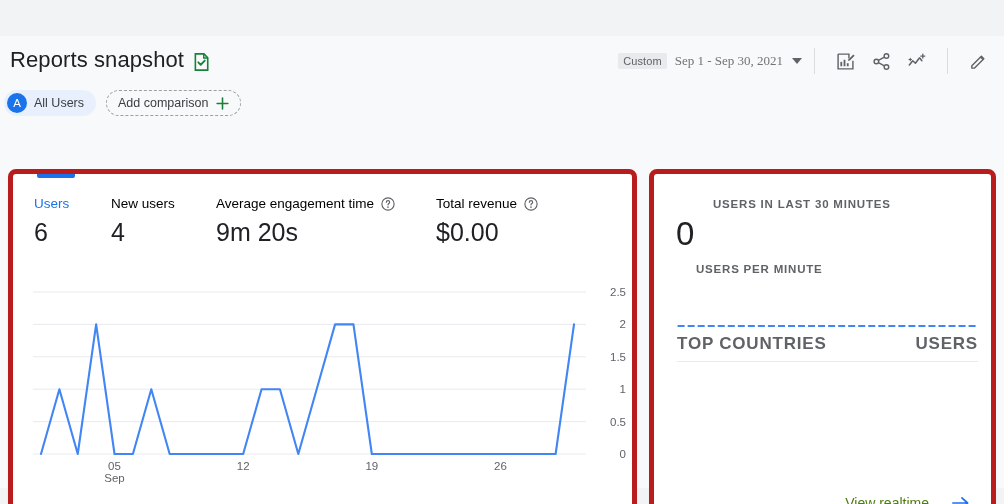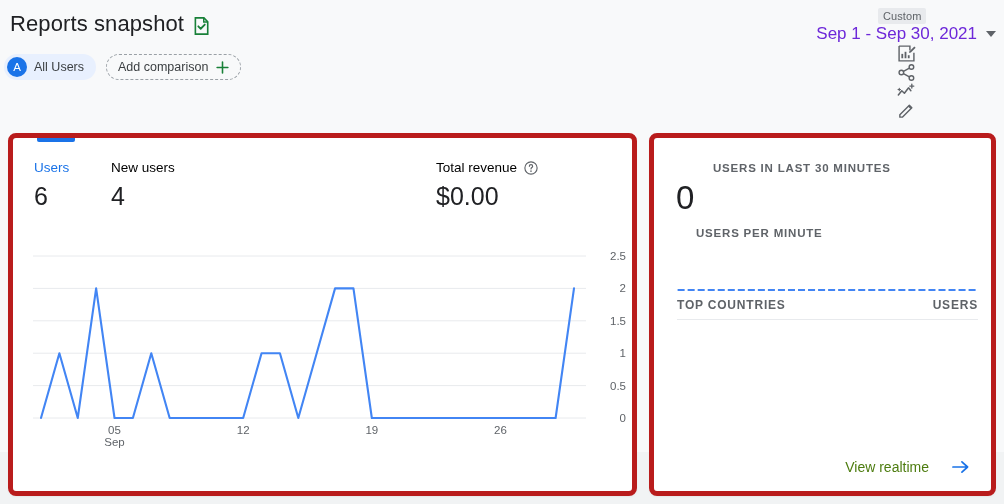--- a/index.html
+++ b/index.html
@@ -5,21 +5,21 @@
   * { box-sizing: border-box; }
   html, body { margin: 0; padding: 0; }
   body {
     width: 1004px;
     height: 504px;
     background: #f1f3f4;
     font-family: "Liberation Sans", sans-serif;
     color: #202124;
     overflow: hidden;
   }
-  .page { position: relative; width: 1004px; height: 452px; background: #f8f9fa; }
+  .page { position: relative; width: 1004px; height: 452px; background: #f8f9fa; margin-top: 36px; }
 
   
   .header {
     position: absolute; left: 0; top: 0; width: 1004px; height: 92px;
     background: #f8f9fa;
   }
   .title-row {
     position: absolute; left: 10px; top: 10px;
     display: flex; align-items: center; gap: 9px;
   }
@@ -50,30 +50,30 @@
     height: 26px; padding: 0 11px;
     border: 1px dashed #9aa0a6; border-radius: 13px;
     font-size: 12.5px; color: #3c4043; background: transparent;
     white-space: nowrap; cursor: pointer;
   }
   .plus-icon { width: 13px; height: 13px; display: block; }
 
   
   .header-right {
     position: absolute; right: 8px; top: 8px;
-    display: flex; align-items: center; height: 34px; gap: 0; flex-direction: column;
+    display: flex; align-items: center; height: 34px; gap: 0;
   }
   .custom-badge {
     font-size: 11px; color: #5f6368; background: #e8eaed;
     padding: 2px 5px; border-radius: 2px; margin-right: 8px;
     letter-spacing: .1px; white-space: nowrap;
   }
   .date-range {
     display: flex; align-items: center; gap: 9px;
-    font-size: 17px; color: #6d28d9; cursor: pointer; white-space: nowrap;
+    font-size: 13px; color: #737373; cursor: pointer; white-space: nowrap; font-family: Liberation Serif, serif;
   }
   .caret { width: 0; height: 0; border-left: 5px solid transparent;
            border-right: 5px solid transparent; border-top: 6px solid #5f6368; }
   .vdiv { width: 1px; height: 26px; background: #dadce0; margin: 0 12px; }
   .icon-btn {
     width: 30px; height: 30px; display: flex; align-items: center;
     justify-content: center; cursor: pointer; margin: 0 3px; border-radius: 50%;
   }
 
   
@@ -125,21 +125,21 @@
     font-size: 33px; color: #202124; font-weight: 400; line-height: 40px;
   }
   .rt-perminute-label { left: 23px; top: 89px; padding-left: 19px; }
   .sparkline { position: absolute; left: 23px; top: 140px; width: 301px; height: 14px; }
   .rt-table-head {
     position: absolute; left: 23px; top: 160px; width: 301px;
     display: flex; justify-content: space-between; align-items: center;
     padding-bottom: 7px; border-bottom: 1px solid #e8eaed;
   }
   .rt-table-head span {
-    font-size: 12px; color: #5f6368; letter-spacing: .8px;
+    font-size: 17px; color: #5f6368; letter-spacing: .8px;
     font-weight: 700; white-space: nowrap;
   }
   .view-realtime {
     position: absolute; right: 22px; bottom: 16px;
     display: flex; align-items: center; gap: 23px;
     color: #4d7c0f; font-size: 14px; cursor: pointer; white-space: nowrap;
   }
   .arrow-icon { width: 17px; height: 14px; display: block; }
 </style>
 </head>
@@ -230,20 +230,31 @@
         <div class="metric-value">6</div>
       </div>
 
       <div class="metric m2">
         <div class="metric-label">
           <span>New users</span>
         </div>
         <div class="metric-value">4</div>
       </div>
 
+      <div class="metric m3">
+        <div class="metric-label">
+          <span>Average engagement time</span>
+          <svg class="help-icon" viewBox="0 0 16 16">
+            <circle cx="8" cy="8" r="7" fill="none" stroke="#5f6368" stroke-width="1.3"></circle>
+            <path d="M6.1 6.1c0-1.1.9-1.9 1.9-1.9s1.9.8 1.9 1.8c0 1.5-1.9 1.4-1.9 3" fill="none" stroke="#5f6368" stroke-width="1.3" stroke-linecap="round"></path>
+            <circle cx="8" cy="11.6" r=".9" fill="#5f6368"></circle>
+          </svg>
+        </div>
+        <div class="metric-value">9m 20s</div>
+      </div>
 
       <div class="metric m4">
         <div class="metric-label">
           <span>Total revenue</span>
           <svg class="help-icon" viewBox="0 0 16 16">
             <circle cx="8" cy="8" r="7" fill="none" stroke="#5f6368" stroke-width="1.3"></circle>
             <path d="M6.1 6.1c0-1.1.9-1.9 1.9-1.9s1.9.8 1.9 1.8c0 1.5-1.9 1.4-1.9 3" fill="none" stroke="#5f6368" stroke-width="1.3" stroke-linecap="round"></path>
             <circle cx="8" cy="11.6" r=".9" fill="#5f6368"></circle>
           </svg>
         </div>

